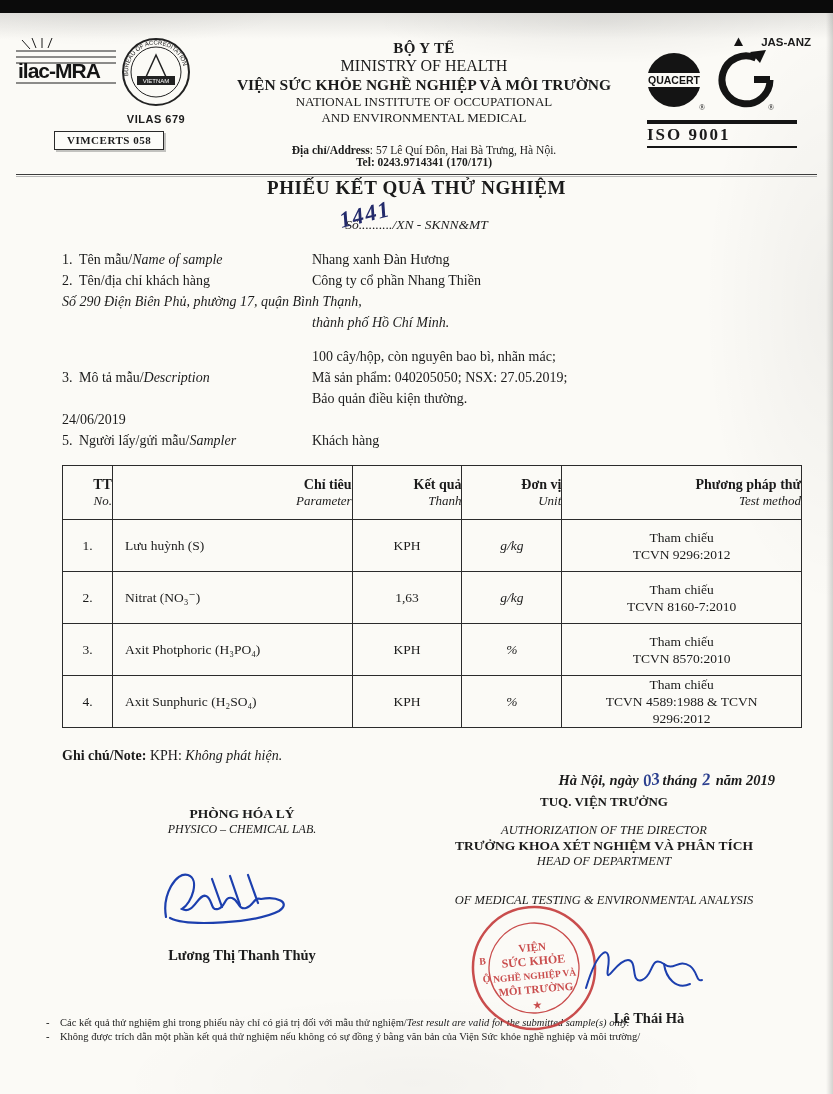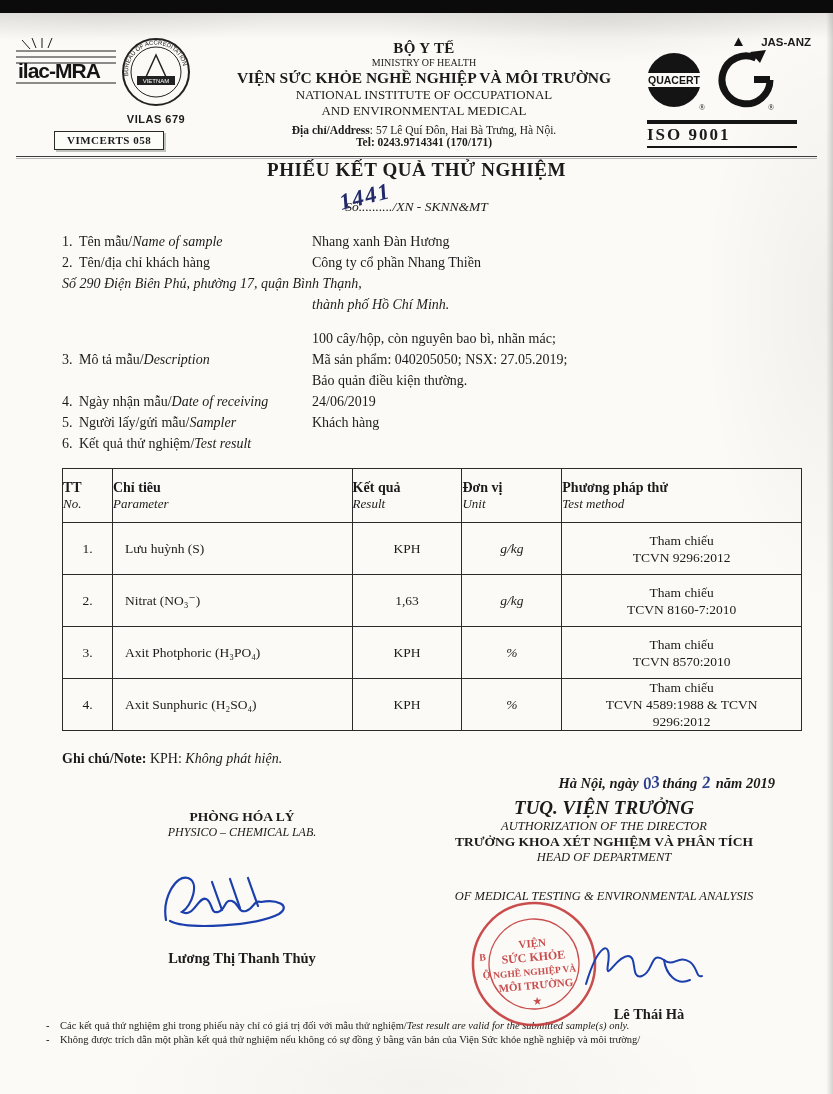--- a/index.html
+++ b/index.html
@@ -32,24 +32,24 @@
   .logos-left { width:205px; }
   .left-logo-row { display:flex; align-items:flex-start; }
   .seal-stack { text-align:center; margin-left:4px; }
   .vilas { font-family:"Liberation Sans","DejaVu Sans",sans-serif; font-weight:bold; font-size:11px; margin-top:1px; letter-spacing:0.5px; }
   .vimcerts-box { display:inline-block; margin:6px 0 0 38px; border:1.6px solid #2a2a2a;
     padding:2px 12px 3px; font-weight:bold; font-size:11px; letter-spacing:0.5px;
     box-shadow:2px 2px 0 rgba(90,90,90,0.35); background:rgba(255,255,255,0.4); }
 
   .header-center { flex:1; text-align:center; padding-top:4px; }
   .ministry-vi { font-weight:bold; font-size:15px; letter-spacing:0.4px; }
-  .ministry-en { font-size:10px; }
+  .ministry-en { font-size:16px; }
   .institute-vi { font-weight:bold; font-size:15.5px; margin-top:1px; }
   .institute-en { font-size:13px; }
-  .addr { font-size:11.5px; margin-top:5px; }
+  .addr { font-size:11.5px; margin-top:18px; }
   .addr b { font-weight:bold; }
   .tel { font-size:11.5px; font-weight:bold; }
 
   .logos-right { width:190px; display:flex; flex-direction:column; align-items:center; }
   .jasanz-row { align-self:flex-end; margin-right:6px; display:flex; align-items:center; gap:16px;
     font-family:"Liberation Sans","DejaVu Sans",sans-serif; font-weight:bold; font-size:11.5px; }
   .iso-block { width:150px; margin-top:6px; text-align:left; }
   .iso-bar { height:4px; background:#151515; }
   .iso-text { font-weight:bold; font-size:17px; letter-spacing:2px; padding:1px 0; }
   .iso-thin { height:1.5px; background:#151515; }
@@ -71,21 +71,21 @@
   .item-row.gap-before { margin-top:13px; }
   .item-label { width:250px; flex:none; }
   .item-no { display:inline-block; width:17px; }
   .item-en { font-style:italic; }
   .item-value { flex:1; }
   .item-value.italic { font-style:italic; }
 
   
   .results-table { border-collapse:collapse; margin:14px 0 0 46px; width:740px; font-size:13.5px; }
   .results-table th, .results-table td { border:1px solid #2b2b2b; }
-  .results-table th { height:54px; vertical-align:middle; text-align:left; }
+  .results-table th { height:54px; vertical-align:middle; text-align:right; }
   .th-vi { font-weight:bold; font-size:14px; }
   .th-en { font-weight:normal; font-style:italic; font-size:13px; }
   .results-table td { height:52px; vertical-align:middle; text-align:center; }
   td.param { text-align:left; padding-left:12px; }
   td.unit { font-style:italic; }
   td.method div { line-height:17px; }
   .method-wrap { max-width:190px; margin:0 auto; }
 
   
   .note-line { margin:20px 0 0 46px; font-size:14px; }
@@ -97,22 +97,22 @@
   .date-word { margin:0 2px; }
 
   
   .signatures { position:relative; height:216px; margin-top:4px; }
   .sig-left { position:absolute; left:86px; top:12px; width:280px; text-align:center; }
   .dept-vi { font-weight:bold; font-size:13.5px; }
   .dept-en { font-style:italic; font-size:12px; }
   .sig-left svg { margin-top:18px; }
   .sig-name { font-weight:bold; font-size:14.5px; }
   .sig-right { position:absolute; left:390px; top:0; width:396px; text-align:center; }
-  .sr-l1 { font-weight:bold; font-size:19px;font-style:italic; }
-  .sr-l2 { font-style:italic; font-size:12.5px; }
+  .sr-l1 { font-weight:bold; font-size:13px; }
+  .sr-l2 { font-style:italic; font-size:12.5px;margin-top:13px; }
   .sr-l3 { font-weight:bold; font-size:13.5px; }
   .sr-l4 { font-style:italic; font-size:12.5px; }
   .sr-l5 { font-style:italic; font-size:12.5px;margin-top:24px; }
   .stamp-area { position:relative; height:132px; margin-top:2px; }
   .stamp-svg { position:absolute; left:62px; top:-8px; opacity:0.9; }
   .sig-right-svg { position:absolute; left:172px; top:20px; }
   .sig-right .sig-name { position:absolute; left:168px; top:100px; width:150px; }
 
   
   .footnotes { margin:6px 0 0 30px; font-size:10.5px; }
@@ -237,29 +237,27 @@
       </div>
       <div class="item-row">
         <div class="item-label"><span class="item-no">3.</span><span>Mô tả mẫu/</span><span class="item-en">Description</span></div>
         <div class="item-value">Mã sản phẩm: 040205050; NSX: 27.05.2019;</div>
       </div>
       <div class="item-row">
         <div class="item-label"><span class="item-no"></span><span></span><span class="item-en"></span></div>
         <div class="item-value">Bảo quản điều kiện thường.</div>
       </div>
       <div class="item-row">
-        <div class="item-label"><span class="item-no">4.</span><span>Ngày nhận mẫu/</span><span class="item-en">Date of receiving</span></div>
         <div class="item-value">24/06/2019</div>
       </div>
       <div class="item-row">
         <div class="item-label"><span class="item-no">5.</span><span>Người lấy/gửi mẫu/</span><span class="item-en">Sampler</span></div>
         <div class="item-value">Khách hàng</div>
       </div>
       <div class="item-row">
-        <div class="item-label"><span class="item-no">6.</span><span>Kết quả thử nghiệm/</span><span class="item-en">Test result</span></div>
         <div class="item-value"></div>
       </div>
     </section>
 
     <table class="results-table">
       <colgroup>
         <col style="width:50px">
           <col style="width:240px">
           <col style="width:110px">
           <col style="width:100px">
@@ -270,21 +268,21 @@
           <th>
               <div class="th-vi">TT</div>
               <div class="th-en">No.</div>
             </th>
           <th>
               <div class="th-vi">Chỉ tiêu</div>
               <div class="th-en">Parameter</div>
             </th>
           <th>
               <div class="th-vi">Kết quả</div>
-              <div class="th-en">Result</div>
+              <div class="th-en">Thanh</div>
             </th>
           <th>
               <div class="th-vi">Đơn vị</div>
               <div class="th-en">Unit</div>
             </th>
           <th>
               <div class="th-vi">Phương pháp thử</div>
               <div class="th-en">Test method</div>
             </th>
         </tr>

